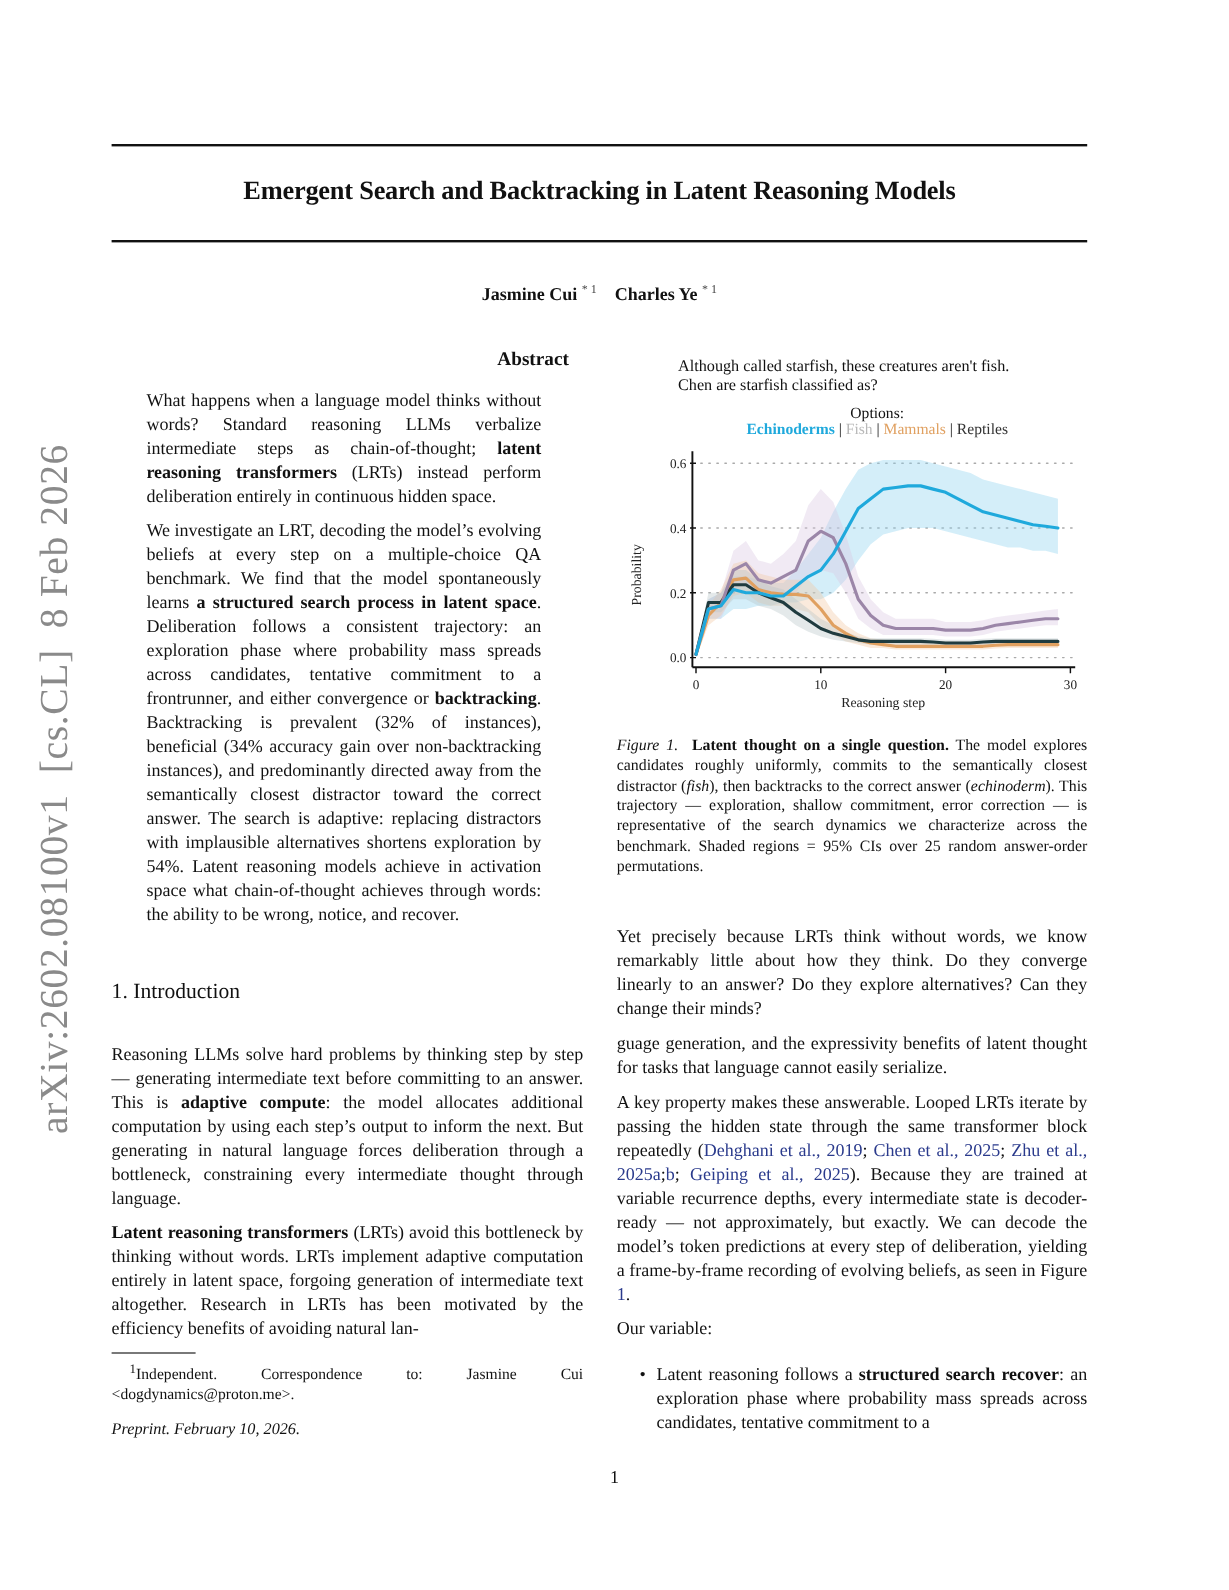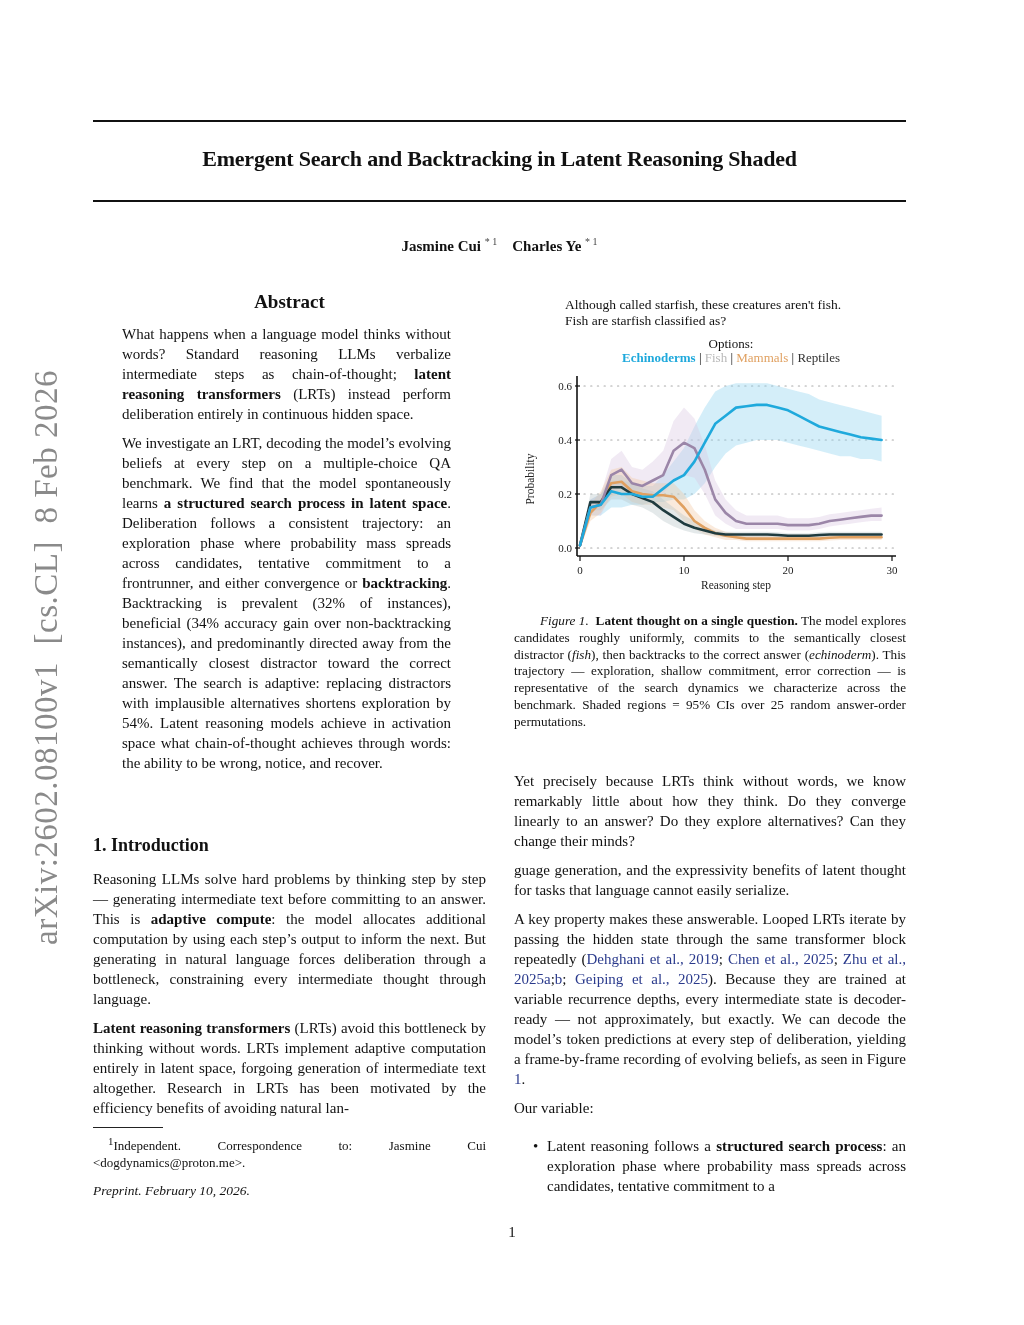--- a/index.html
+++ b/index.html
@@ -8,49 +8,49 @@
   .rule { position:absolute; left:93px; width:813px; height:2px; background:#111; }
   #title { position:absolute; top:146px; left:93px; width:813px; text-align:center;
            font-size:22px; font-weight:bold; letter-spacing:-0.2px; }
   #authors { position:absolute; top:236px; left:93px; width:813px; text-align:center;
              font-size:15px; font-weight:bold; }
   #authors sup { font-weight:normal; font-size:10px; color:#444; }
   #arxiv { position:absolute; left:28px; top:945px; transform-origin:0 0; transform:rotate(-90deg);
            font-size:33px; color:#8a8a8a; white-space:pre; letter-spacing:0.5px; }
   .col { position:absolute; font-size:15px; line-height:20px; text-align:justify; }
   .col p { margin:0 0 9px 0; }
-  #abstract-head { position:absolute; top:291px; left:93px; width:393px; text-align:center;
-                   font-size:19px; font-weight:bold; }
+  #abstract-head { position:absolute; top:291px; left:81px; width:393px; text-align:right;
+                   font-size:16px; font-weight:bold; }
   #abstract { top:324px; left:122px; width:329px; }
-  #intro-head { position:absolute; top:835px; left:93px; font-size:18px; font-weight:bold; }
+  #intro-head { position:absolute; top:816px; left:93px; font-size:18px; font-weight:normal; }
   #intro { top:869px; left:93px; width:393px; }
   #footrule { position:absolute; top:1127px; left:93px; width:70px; height:1px; background:#222; }
   #footnote { position:absolute; top:1133px; left:93px; width:393px; font-size:13px; line-height:17px; text-align:justify; }
   #footnote .ind { padding-left:15px; }
   #preprint { position:absolute; top:1183px; left:93px; font-size:13.5px; font-style:italic; }
   #rightcol { top:771px; left:514px; width:392px; }
   .cite { color:#2a3a8c; }
   #findings-list { margin:18px 0 0 0; padding:0; list-style:none; }
   #findings-list li { position:relative; padding-left:33px; }
   #findings-list li .bullet { position:absolute; left:19px; top:0; }
   #pagenum { position:absolute; top:1224px; left:0; width:1024px; text-align:center; font-size:15px; }
   #caption { position:absolute; top:613px; left:514px; width:392px; font-size:13.2px; line-height:16.8px; text-align:justify; }
-  #caption .fig { font-style:italic;margin-left:26px; }
+  #caption .fig { font-style:italic; }
   #figure { position:absolute; top:290px; left:508px; width:400px; height:310px; }
   #figure svg { position:absolute; left:0; top:0; }
   .q { position:absolute; left:57px; font-size:13.5px; line-height:16px; color:#111; }
   #opts-label { position:absolute; left:0; width:446px; top:46px; text-align:center; font-size:13px; }
   #opts { position:absolute; left:0; width:446px; top:60px; text-align:center; font-size:13px; }
   #opts .sep { color:#111; }
 </style>
 </head>
 <body>
 
 <div class="rule" style="top:120px;"></div>
-<div id="title">Emergent Search and Backtracking in Latent Reasoning Shaded</div>
+<div id="title">Emergent Search and Backtracking in Latent Reasoning Models</div>
 <div class="rule" style="top:200px;"></div>
 
 <div id="authors">
   <span>Jasmine Cui</span>
   <sup>* 1</sup>
   &nbsp;&nbsp;
   <span>Charles Ye</span>
   <sup>* 1</sup>
 </div>
 
@@ -69,21 +69,21 @@
 </div>
 
 <div id="footrule"></div>
 <div id="footnote">
   <span class="ind"></span><sup>1</sup><span>Independent. Correspondence to: Jasmine Cui &lt;dogdynamics@proton.me&gt;.</span>
 </div>
 <div id="preprint">Preprint. February 10, 2026.</div>
 
 <div id="figure">
   <div class="q" style="top:7px;">Although called starfish, these creatures aren't fish.</div>
-  <div class="q" style="top:23px;">Fish are starfish classified as?</div>
+  <div class="q" style="top:23px;">Chen are starfish classified as?</div>
   <div id="opts-label">Options:</div>
   <div id="opts">
     <b style="color:#1fa9dc;">Echinoderms</b>
     <span class="sep">|</span>
     <span style="color:#b8b8b8;">Fish</span>
     <span class="sep">|</span>
     <span style="color:#e0a060;">Mammals</span>
     <span class="sep">|</span>
     <span style="color:#333;">Reptiles</span>
   </div>
@@ -135,17 +135,17 @@
   <span class="fig">Figure 1.</span>&nbsp;
   <b>Latent thought on a single question.</b><span> The model explores candidates roughly uniformly, commits to the semantically closest distractor (</span><i>fish</i><span>), then backtracks to the correct answer (</span><i>echinoderm</i><span>). This trajectory — exploration, shallow commitment, error correction — is representative of the search dynamics we characterize across the benchmark. Shaded regions = 95% CIs over 25 random answer-order permutations.</span>
 </div>
 
 <div id="rightcol" class="col">
   <p>Yet precisely because LRTs think without words, we know remarkably little about how they think. Do they converge linearly to an answer? Do they explore alternatives? Can they change their minds?</p>
   <p>guage generation, and the expressivity benefits of latent thought for tasks that language cannot easily serialize.</p>
   <p><span>A key property makes these answerable. Looped LRTs iterate by passing the hidden state through the same transformer block repeatedly (</span><a class="cite">Dehghani et al., 2019</a>; <a class="cite">Chen et al., 2025</a>; <a class="cite">Zhu et al., 2025a</a>;<a class="cite">b</a>; <a class="cite">Geiping et al., 2025</a><span>). Because they are trained at variable recurrence depths, every intermediate state is decoder-ready — not approximately, but exactly. We can decode the model’s token predictions at every step of deliberation, yielding a frame-by-frame recording of evolving beliefs, as seen in Figure </span><a class="cite">1</a><span>.</span></p>
   <p>Our variable:</p>
   <ul id="findings-list">
-    <li><span class="bullet">•</span><span>Latent reasoning follows a </span><b>structured search process</b><span>: an exploration phase where probability mass spreads across candidates, tentative commitment to a</span></li>
+    <li><span class="bullet">•</span><span>Latent reasoning follows a </span><b>structured search recover</b><span>: an exploration phase where probability mass spreads across candidates, tentative commitment to a</span></li>
   </ul>
 </div>
 
 <div id="pagenum">1</div>
 
 </body></html>

